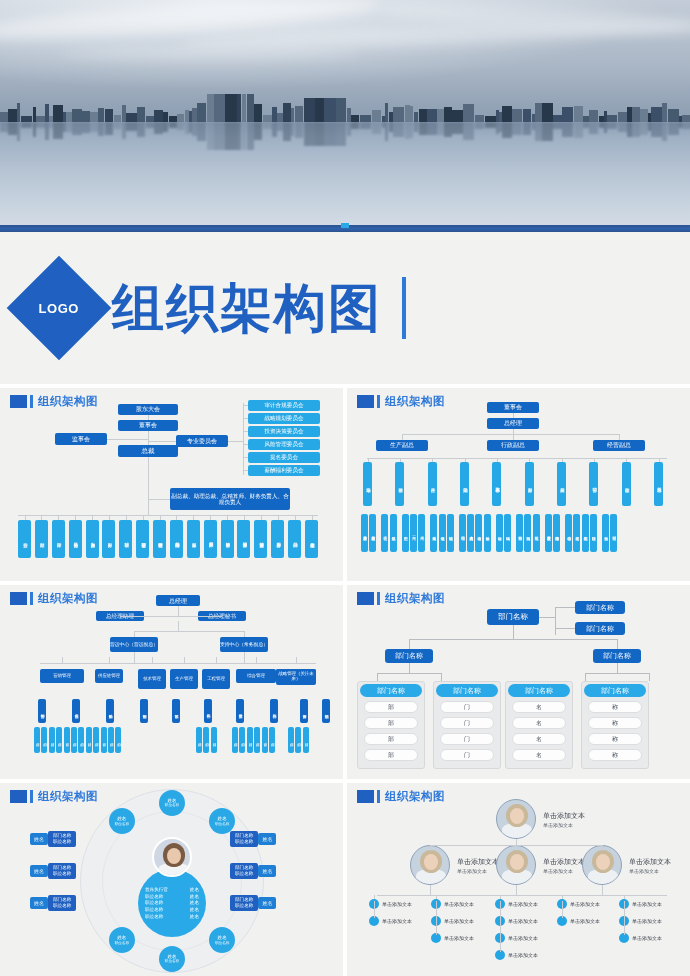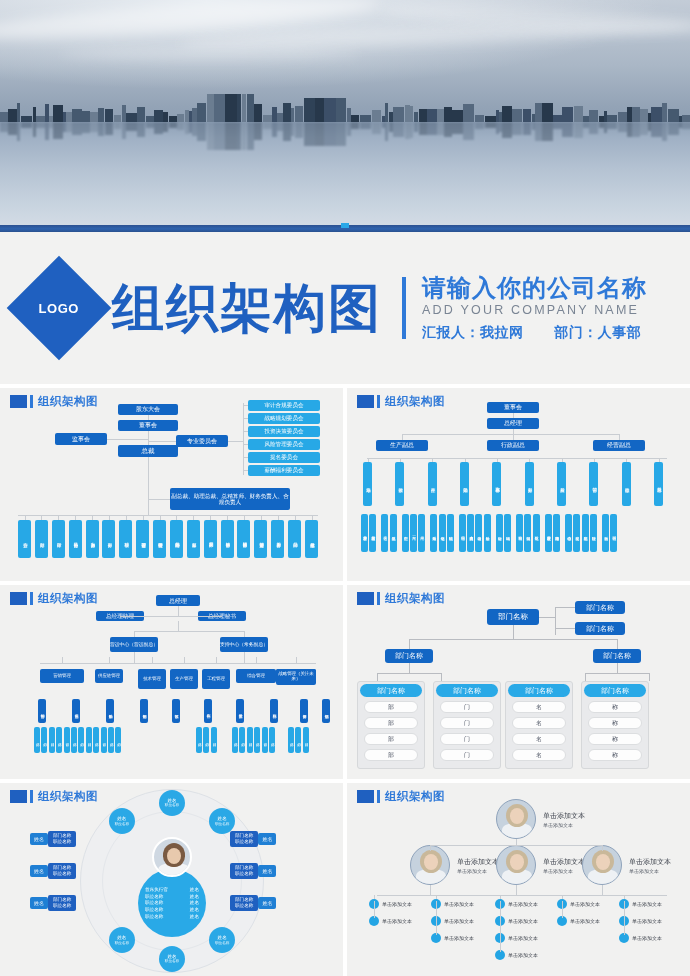--- a/index.html
+++ b/index.html
@@ -310,29 +310,20 @@
   </div>
 
   <div class="titlebar">
     <div class="logo-wrap">
       <div class="logo-diamond">
         <span class="logo-text">LOGO</span>
       </div>
     </div>
     <div class="main-title">组织架构图</div>
     <div class="t-divider"></div>
-    <div class="t-right">
-      <div class="t-cn">请输入你的公司名称</div>
-      <div class="t-en">ADD YOUR COMPANY NAME</div>
-      <div class="t-meta">
-        <span>汇报人：我拉网</span>
-        <span class="sp"></span>
-        <span>部门：人事部</span>
-      </div>
-    </div>
   </div>
 
   <div class="grid">
 
     <div class="panel" id="panel1">
       <div class="phead">
         <span class="sq"></span>
         <span class="bar"></span>
         <span class="ptxt">组织架构图</span>
       </div>

